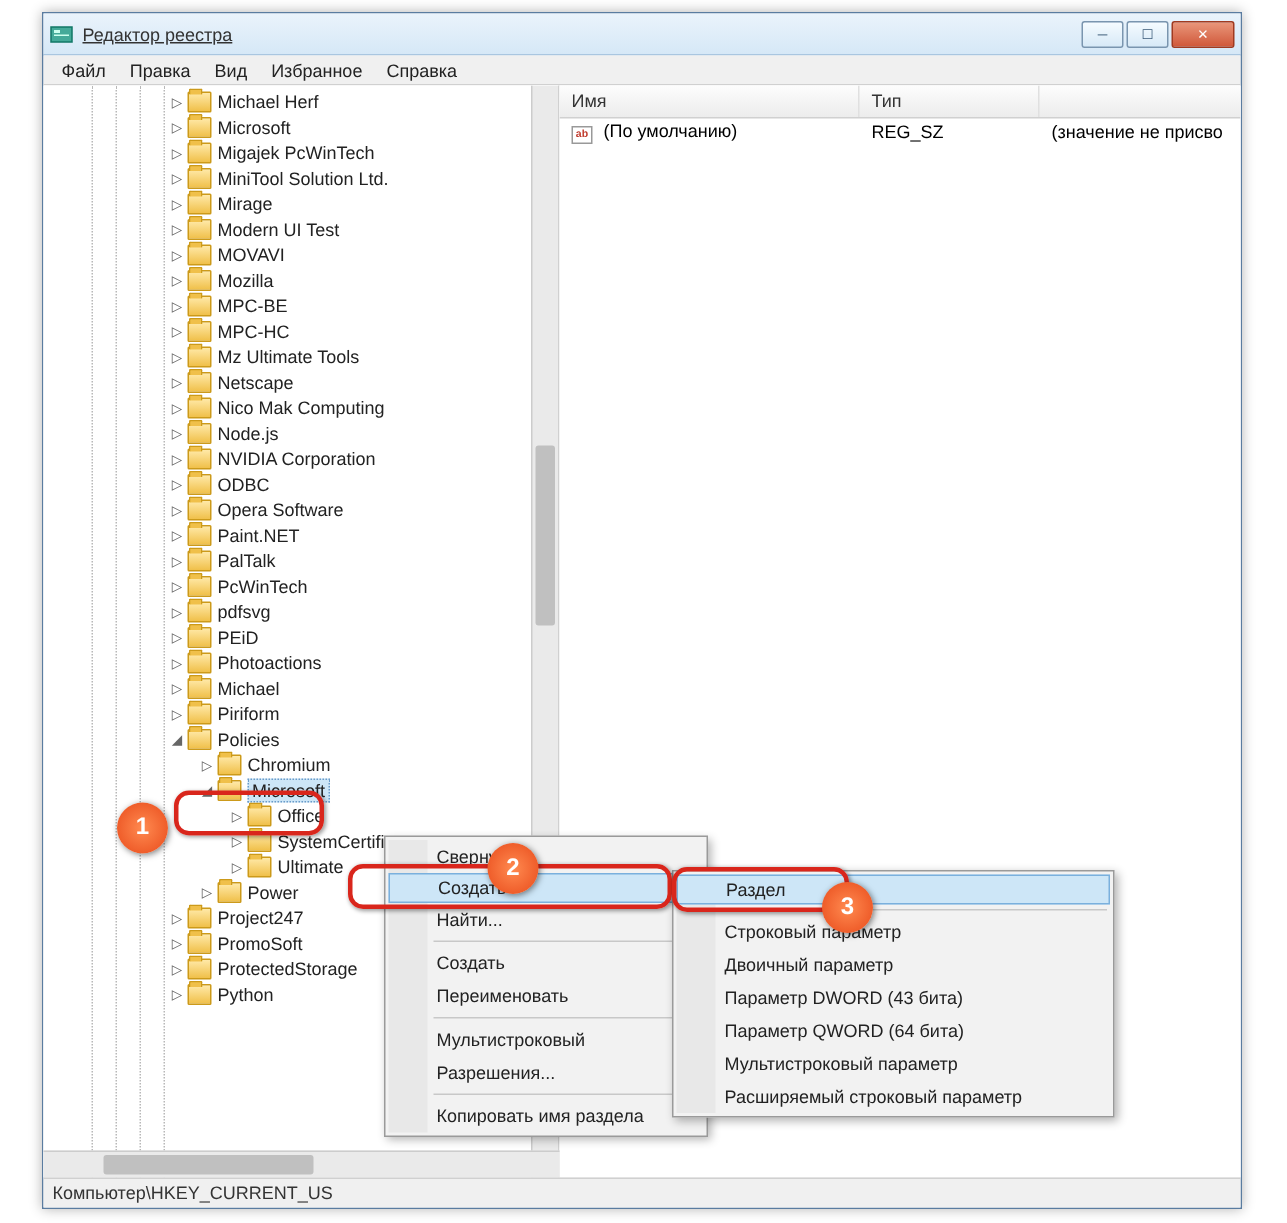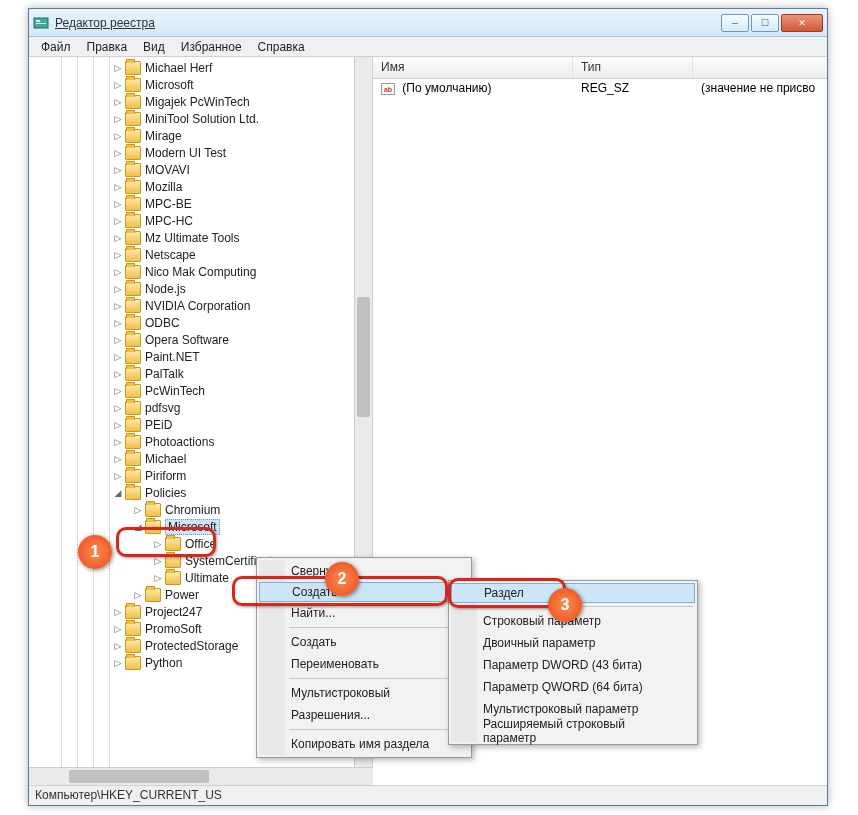--- a/index.html
+++ b/index.html
@@ -309,21 +309,21 @@
   <div class="ctx-sep"></div>
   <div class="ctx-item">Создать</div>
   <div class="ctx-item">Переименовать</div>
   <div class="ctx-sep"></div>
   <div class="ctx-item">Мультистроковый</div>
   <div class="ctx-item">Разрешения...</div>
   <div class="ctx-sep"></div>
   <div class="ctx-item">Копировать имя раздела</div>
 </div>
 
-<div class="ctx-menu" style="left:448px; top:580px; width:250px;">
+<div class="ctx-menu" style="left:448px; top:580px; width:295px;">
   <div class="gutter"></div>
   <div class="ctx-item highlight">
     <span>Раздел</span>
   </div>
   <div class="ctx-sep"></div>
   <div class="ctx-item">Строковый параметр</div>
   <div class="ctx-item">Двоичный параметр</div>
   <div class="ctx-item">Параметр DWORD (43 бита)</div>
   <div class="ctx-item">Параметр QWORD (64 бита)</div>
   <div class="ctx-item">Мультистроковый параметр</div>

